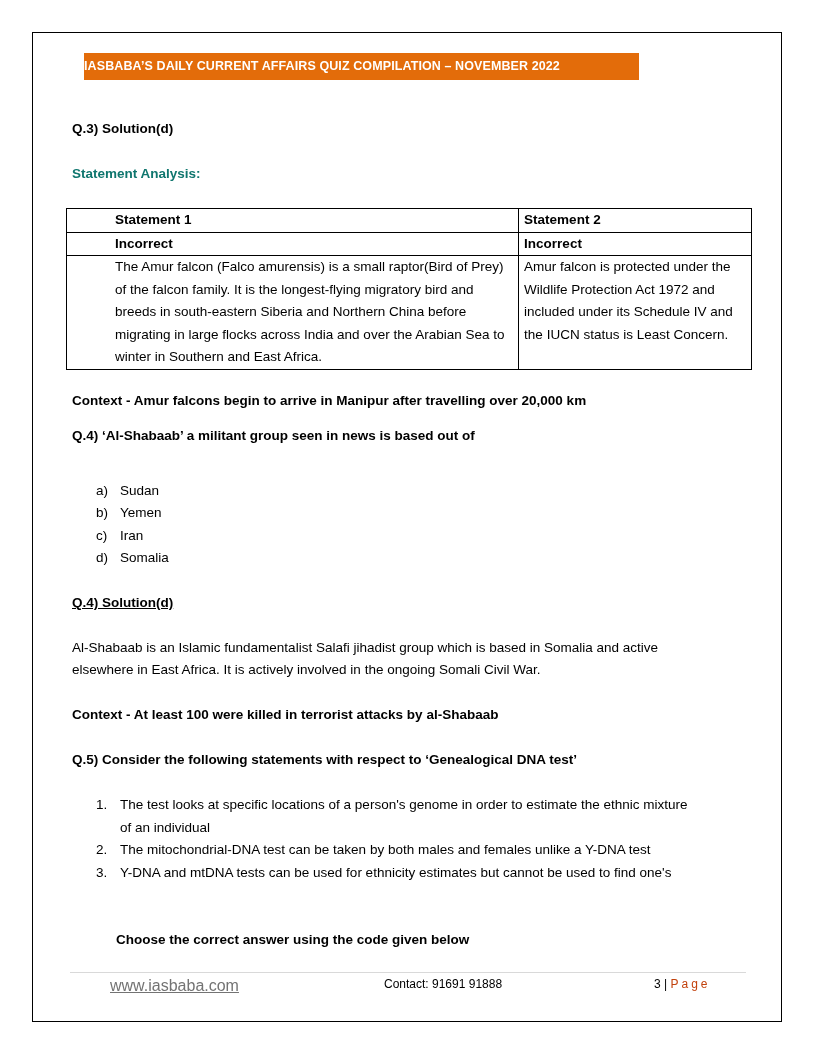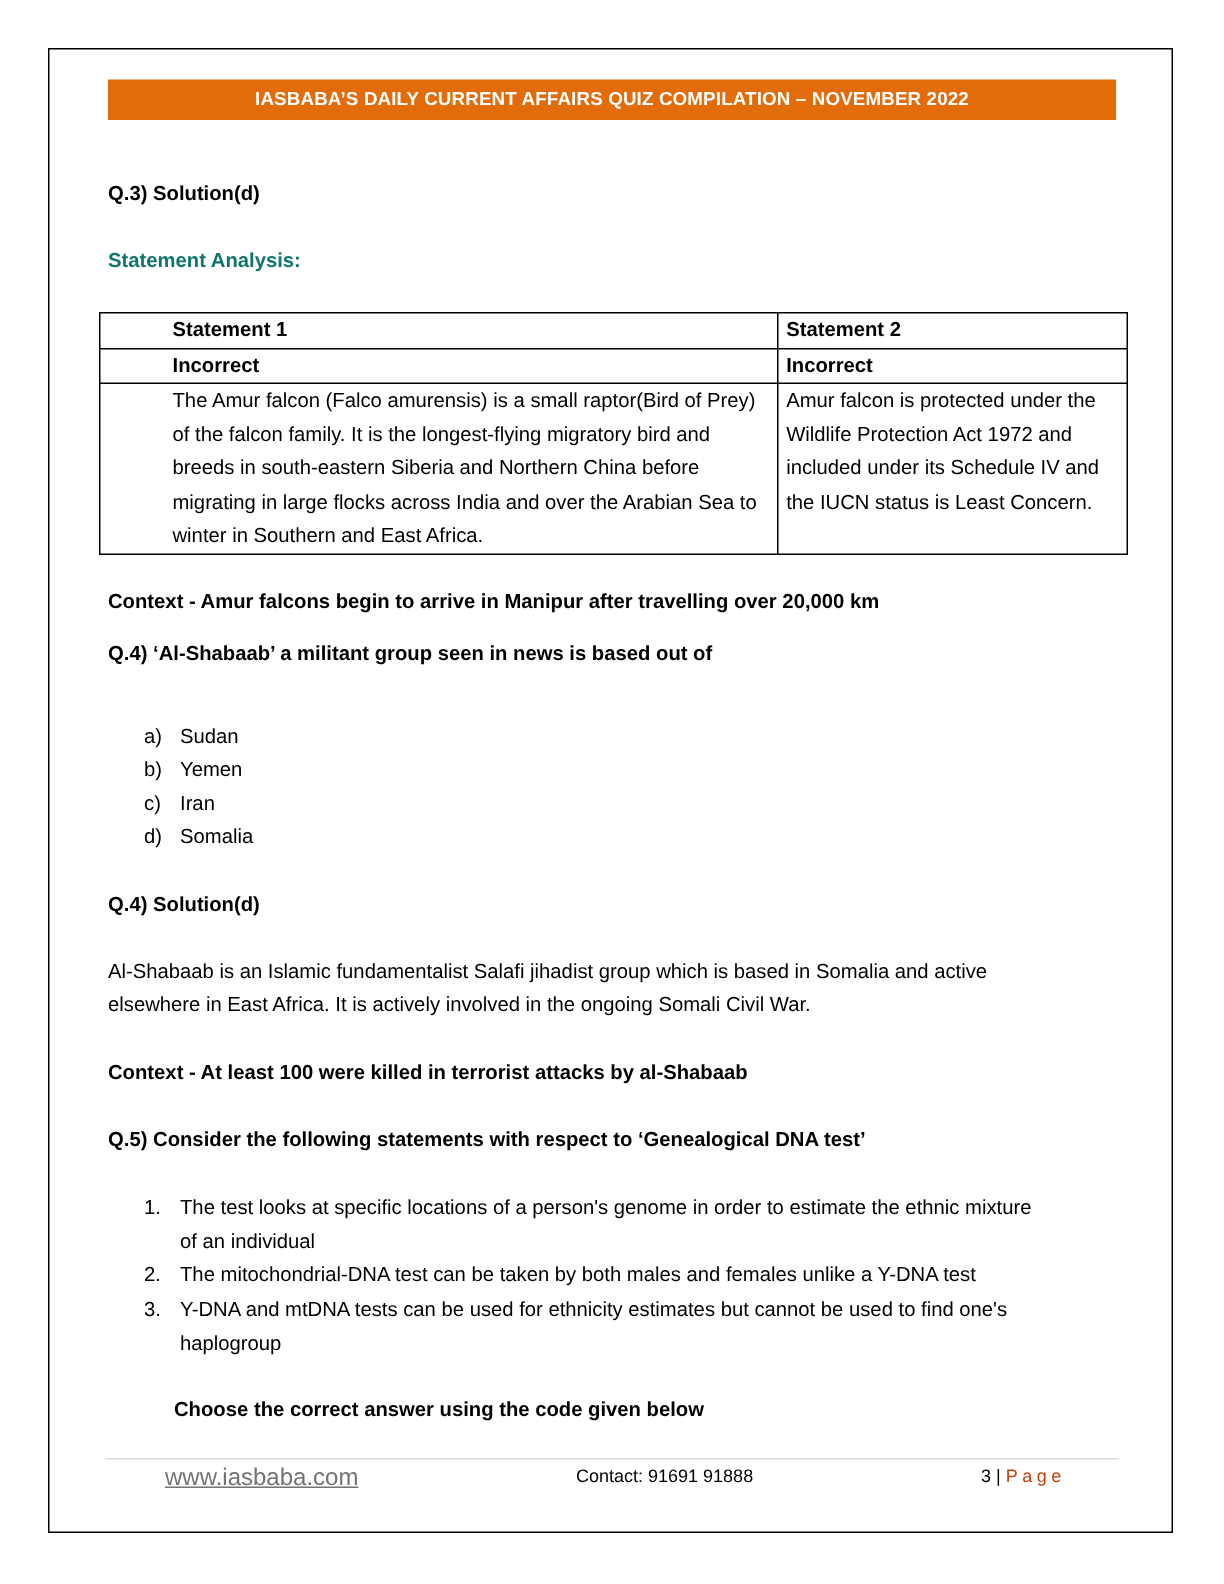--- a/index.html
+++ b/index.html
@@ -1,22 +1,22 @@
 <!DOCTYPE html>
 <html><head>
 <meta charset="utf-8">
 <style>
   html, body { margin: 0; padding: 0; background: #ffffff; }
   body { width: 816px; height: 1056px; position: relative; overflow: hidden;
          font-family: "Liberation Sans", "DejaVu Sans", sans-serif; color: #000; }
   .page-border { position: absolute; left: 32px; top: 32px; width: 750px; height: 990px;
                  border: 1px solid #000; box-sizing: border-box; }
-  .header-bar { position: absolute; left: 72px; top: 53px; width: 672px; height: 27px;
+  .header-bar { position: absolute; left: 84px; top: 53px; width: 555px; height: 27px;
                 background: #e36c0a; color: #fff; font-weight: bold; font-size: 12.5px;
-                text-align: center; line-height: 27px; letter-spacing: 0.1px; }
+                text-align: left; line-height: 27px; letter-spacing: 0.1px; }
   .abs { position: absolute; left: 72px; font-size: 13.5px; line-height: 22px; white-space: nowrap; }
   .bold { font-weight: bold; }
   .red { color: #0f766e; }
   table.stmt { position: absolute; left: 66px; top: 208px; width: 686px; border-collapse: collapse;
                font-size: 13.5px; }
   table.stmt td { border: 1px solid #000; padding: 0 5px; vertical-align: top; line-height: 22.5px; }
   table.stmt td.c1 { width: 428px; padding-left: 48px; }
   table.stmt td.c2 { width: 236px; }
   .opt { position: absolute; left: 96px; font-size: 13.5px; line-height: 22px; }
   .opt .lbl { display: inline-block; width: 24px; }
@@ -69,42 +69,41 @@
 <div class="opt" style="top:502px;">
   <span class="lbl">b)</span><span>Yemen</span>
 </div>
 <div class="opt" style="top:525px;">
   <span class="lbl">c)</span><span>Iran</span>
 </div>
 <div class="opt" style="top:547px;">
   <span class="lbl">d)</span><span>Somalia</span>
 </div>
 
-<div class="abs bold" style="top:592px;">Q.4) Solution(d)</div>
+<div class="abs bold" style="top:592px;text-decoration:underline;">Q.4) Solution(d)</div>
 
 <div class="abs" style="top:637px;">Al-Shabaab is an Islamic fundamentalist Salafi jihadist group which is based in Somalia and active</div>
 <div class="abs" style="top:659px;">elsewhere in East Africa. It is actively involved in the ongoing Somali Civil War.</div>
 
 <div class="abs bold" style="top:704px;">Context - At least 100 were killed in terrorist attacks by al-Shabaab</div>
 
 <div class="abs bold" style="top:749px;">Q.5) Consider the following statements with respect to ‘Genealogical DNA test’</div>
 
 <div class="num-item" style="top:794px;">
   <span class="n">1.</span>
   <span class="t">The test looks at specific locations of a person's genome in order to estimate the ethnic mixture</span>
   <span class="t">of an individual</span>
 </div>
 <div class="num-item" style="top:839px;">
   <span class="n">2.</span>
   <span class="t">The mitochondrial-DNA test can be taken by both males and females unlike a Y-DNA test</span>
 </div>
 <div class="num-item" style="top:862px;">
   <span class="n">3.</span>
   <span class="t">Y-DNA and mtDNA tests can be used for ethnicity estimates but cannot be used to find one's</span>
-  <span class="t">haplogroup</span>
 </div>
 
 <div class="abs bold" style="top:929px;margin-left:44px;">Choose the correct answer using the code given below</div>
 
 <div class="footer-line"></div>
 <a class="footer-link">www.iasbaba.com</a>
 <div class="footer-contact">Contact: 91691 91888</div>
 <div class="footer-page">
   <span>3</span>
   <span>|</span>

